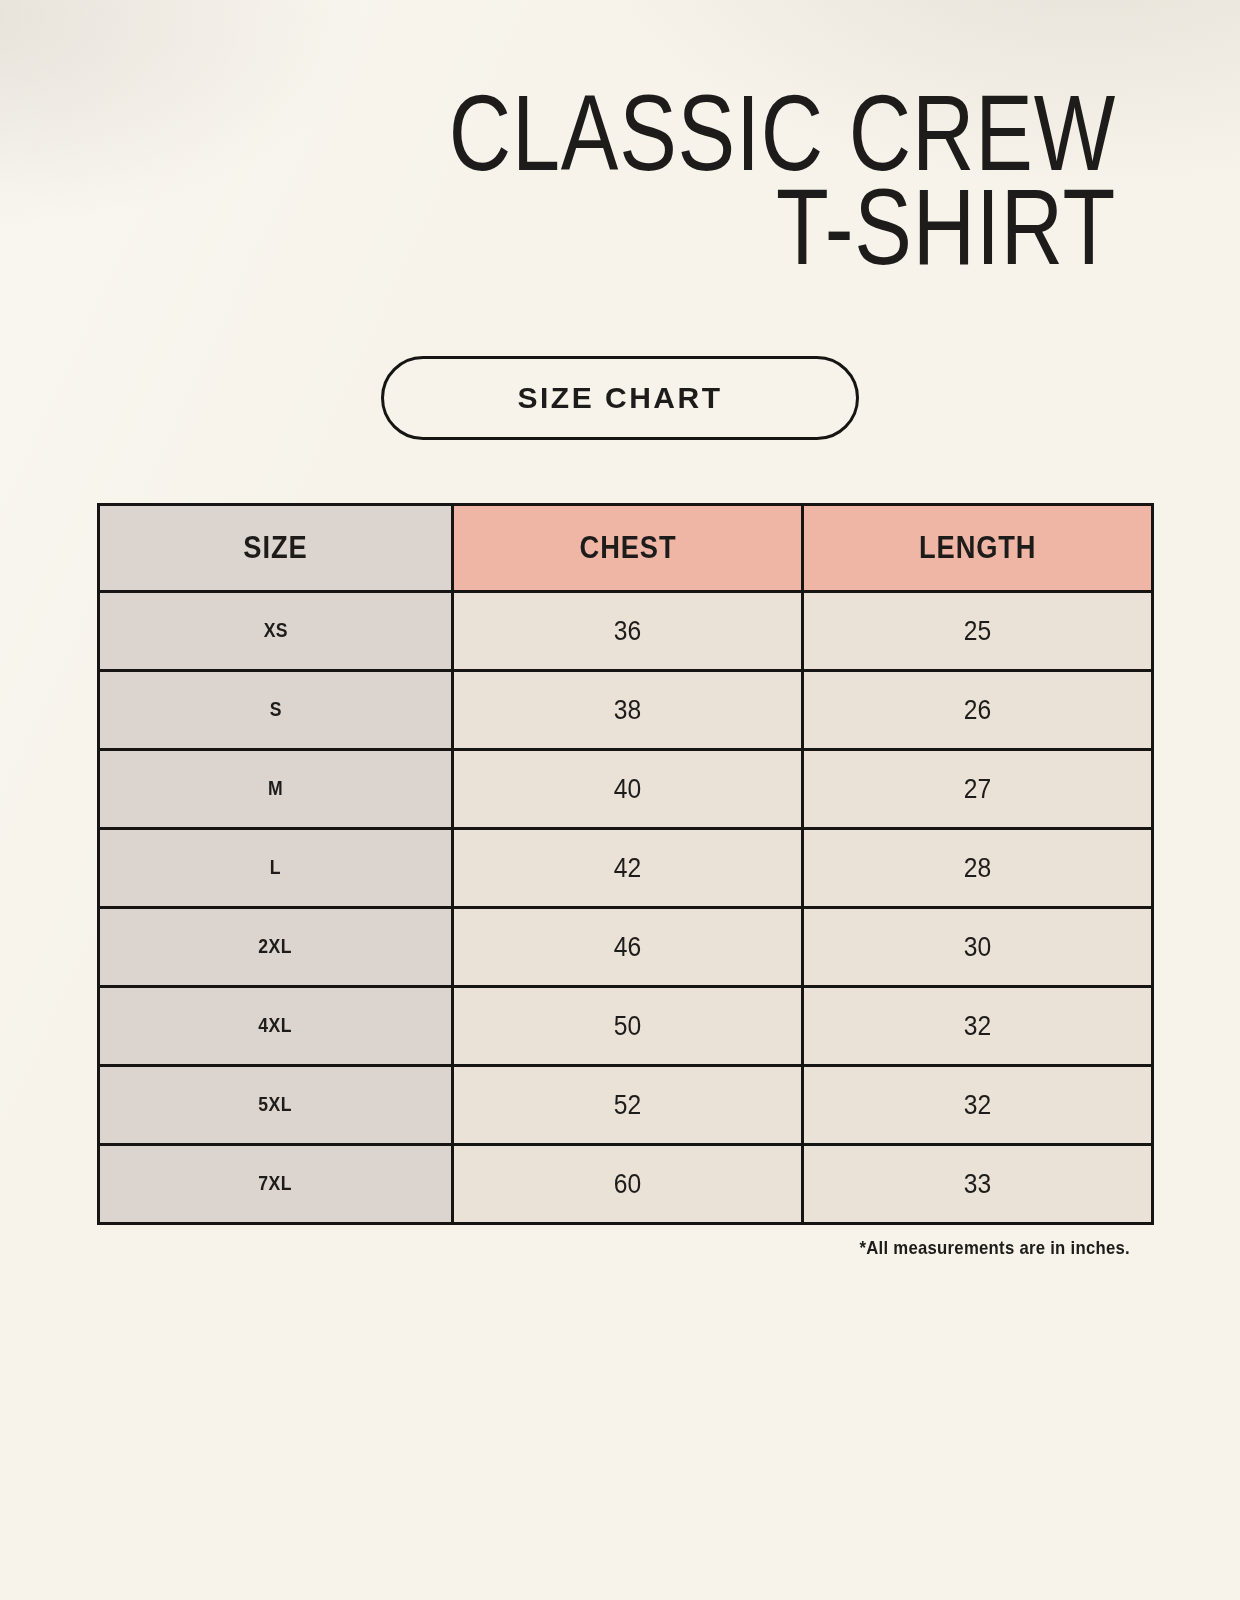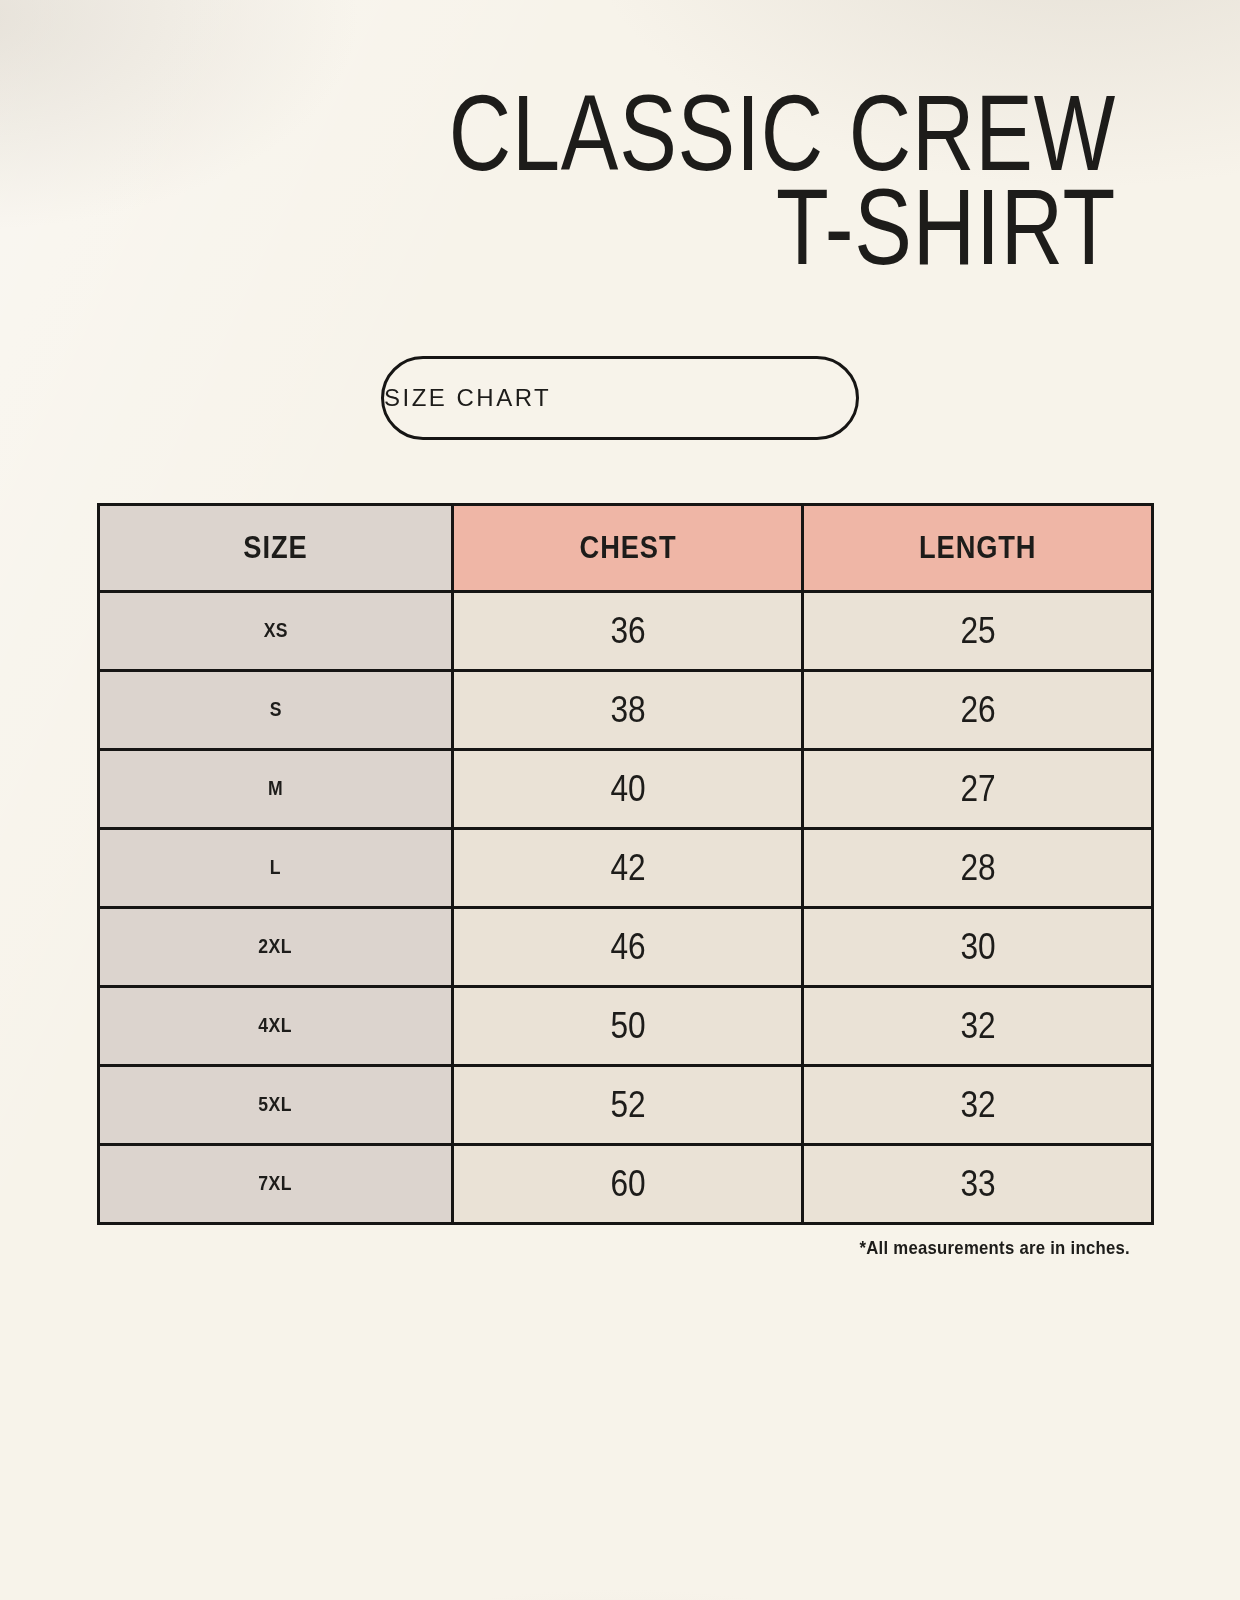--- a/index.html
+++ b/index.html
@@ -37,22 +37,23 @@
 
   .badge {
     margin: 82px auto 0 auto;
     width: 478px;
     height: 84px;
     border: 3px solid #161514;
     border-radius: 42px;
     background: transparent;
     display: flex;
     align-items: center;
-    font-size: 24px;
-    font-weight: normal;
+    justify-content: center;
+    font-size: 30px;
+    font-weight: bold;
     letter-spacing: 2.5px;
     color: #1d1c1a;
   }
 
   .size-table {
     margin: 63px 0 0 97px;
     width: 1057px;
     border-collapse: collapse;
     table-layout: fixed;
   }
@@ -78,21 +79,21 @@
   .size-table tbody th, .size-table tbody td { height: 79px; }
   .c-size {
     background: #dcd4ce;
     font-size: 20px;
     font-weight: bold;
     letter-spacing: 0.5px;
     margin-left: 24px;
   }
   .c-num {
     background: #eae2d6;
-    font-size: 36px;
+    font-size: 28px;
     font-weight: normal;
   }
 
   .squeeze {
     display: inline-block;
     transform: scaleX(0.88);
     transform-origin: 50% 50%;
     white-space: nowrap;
   }
 

